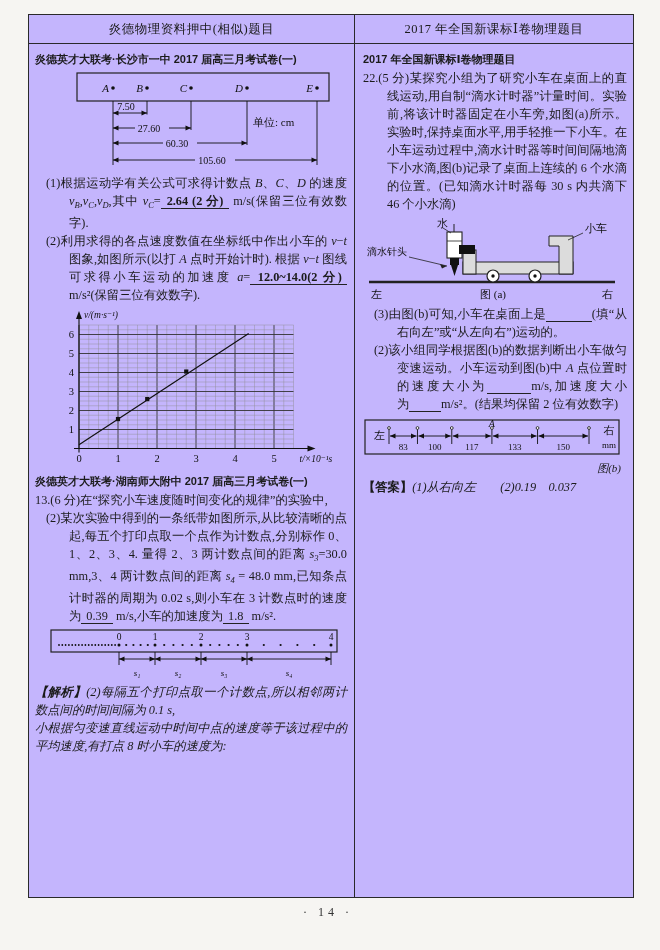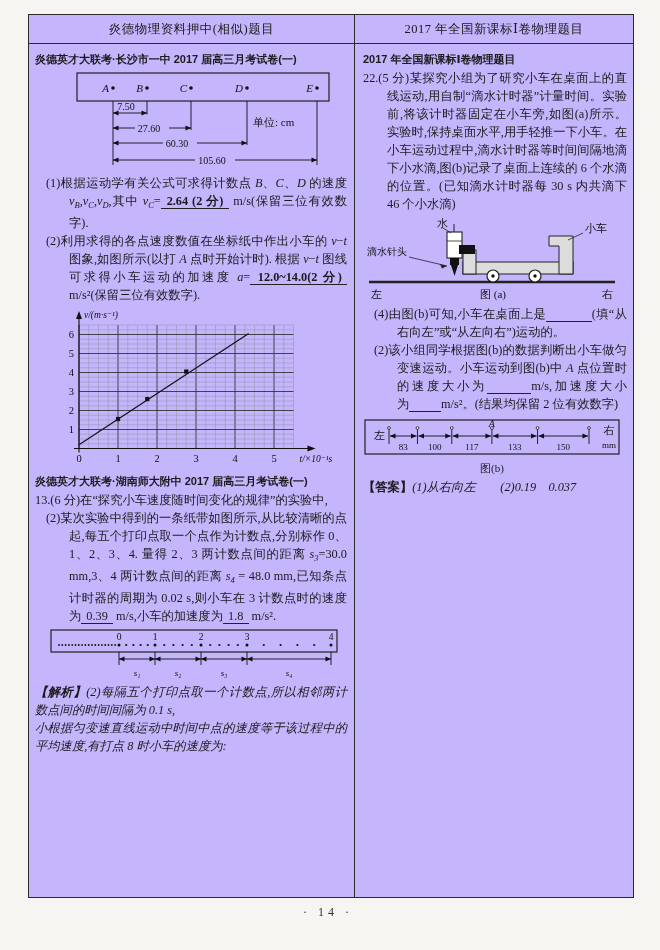--- a/index.html
+++ b/index.html
@@ -23,21 +23,21 @@
   .mt{margin-top:0;}
   .para{font-size:12.3px;line-height:18px;margin:0;text-align:justify;}
   .hang1{padding-left:24px;text-indent:-24px;}
   .q-item{padding-left:34px;text-indent:-23px;}
   .kai{font-style:italic;}
   .run-i{font-style:italic;}
   .run-b{font-weight:bold;font-family:Liberation Serif, serif;}
   .run-u{border-bottom:1.1px solid #222;padding:0 2px;}
   .run-sub{font-size:8.5px;vertical-align:-3px;font-style:italic;}
   .fig{display:block;margin:3px 0 3px 0;}
-  .fig-caption{font-size:11px;text-align:center;margin:1px 0 2px 0;}
+  .fig-caption{font-size:11px;text-align:right;margin:1px 0 2px 0;font-style:italic;}
   .page-num{position:absolute;left:0;right:4px;top:905px;text-align:center;font-size:12px;letter-spacing:4px;color:#333;}
   svg text{font-family:"Liberation Serif","DejaVu Serif",serif;fill:#111;}
 </style>
 </head>
 <body>
 
 <div>
   <div class="doc-table">
 
     <div class="doc-header">
@@ -279,21 +279,21 @@
           <text x="222" y="16" font-size="11">小车</text>
           <line x1="220" y1="17" x2="205" y2="24" stroke="#222" stroke-width="0.8"></line>
           <text x="4" y="39" font-size="10">滴水针头</text>
           <line x1="46" y1="41" x2="84" y2="50" stroke="#222" stroke-width="0.8"></line>
           <path d="M84,50 L77,48.3 L79,52.6 Z" fill="#222"></path>
           <text x="8" y="82" font-size="11">左</text>
           <text x="130" y="82" text-anchor="middle" font-size="11">图 (a)</text>
           <text x="250" y="82" text-anchor="end" font-size="11">右</text>
         </svg>
 
-        <p class="para q-item"><span>(4)由图(b)可知,小车在桌面上是</span><span class="run-u">&nbsp;&nbsp;&nbsp;&nbsp;&nbsp;&nbsp;&nbsp;&nbsp;&nbsp;&nbsp;&nbsp;&nbsp;</span><span>(填“从右向左”或“从左向右”)运动的。</span></p>
+        <p class="para q-item"><span>(3)由图(b)可知,小车在桌面上是</span><span class="run-u">&nbsp;&nbsp;&nbsp;&nbsp;&nbsp;&nbsp;&nbsp;&nbsp;&nbsp;&nbsp;&nbsp;&nbsp;</span><span>(填“从右向左”或“从左向右”)运动的。</span></p>
         <p class="para q-item"><span>(2)该小组同学根据图(b)的数据判断出小车做匀变速运动。小车运动到图(b)中 </span><span class="run-i">A</span><span> 点位置时的速度大小为</span><span class="run-u">&nbsp;&nbsp;&nbsp;&nbsp;&nbsp;&nbsp;&nbsp;</span><span>m/s,加速度大小为</span><span class="run-u">&nbsp;&nbsp;&nbsp;&nbsp;&nbsp;&nbsp;&nbsp;&nbsp;&nbsp;</span><span>m/s²。(结果均保留 2 位有效数字)</span></p>
 
         <svg class="fig" width="258" height="40" style="margin-top:5px;">
           <rect x="2" y="2" width="254" height="34" fill="none" stroke="#222" stroke-width="1.2"></rect>
           <text x="11" y="21" font-size="11">左</text>
           <g id="figb-deco">
               <line x1="26" y1="10" x2="26" y2="26" stroke="#111" stroke-width="0.9"></line>
               <circle cx="26" cy="10" r="1.4" fill="#fff" stroke="#111" stroke-width="0.8"></circle>
               <line x1="54.473413379073754" y1="10" x2="54.473413379073754" y2="26" stroke="#111" stroke-width="0.9"></line>
               <circle cx="54.473413379073754" cy="10" r="1.4" fill="#fff" stroke="#111" stroke-width="0.8"></circle>

